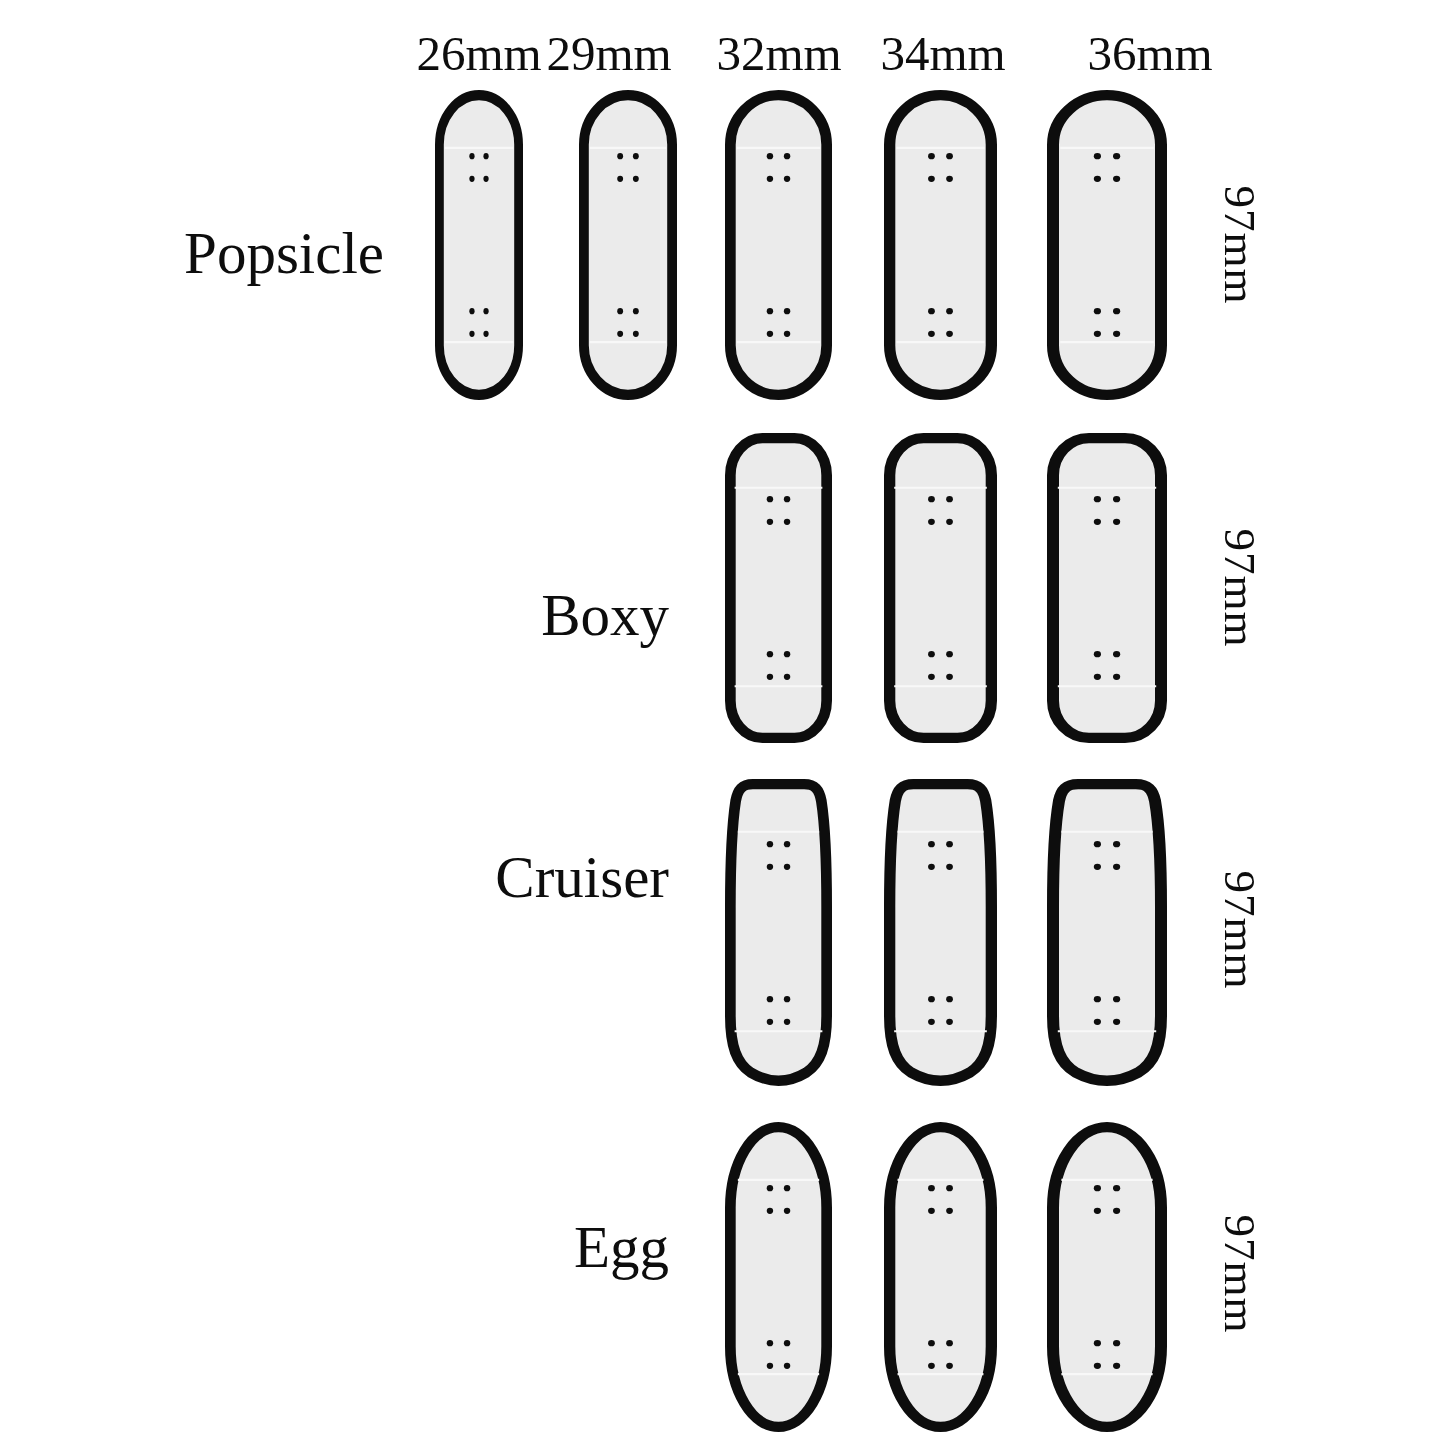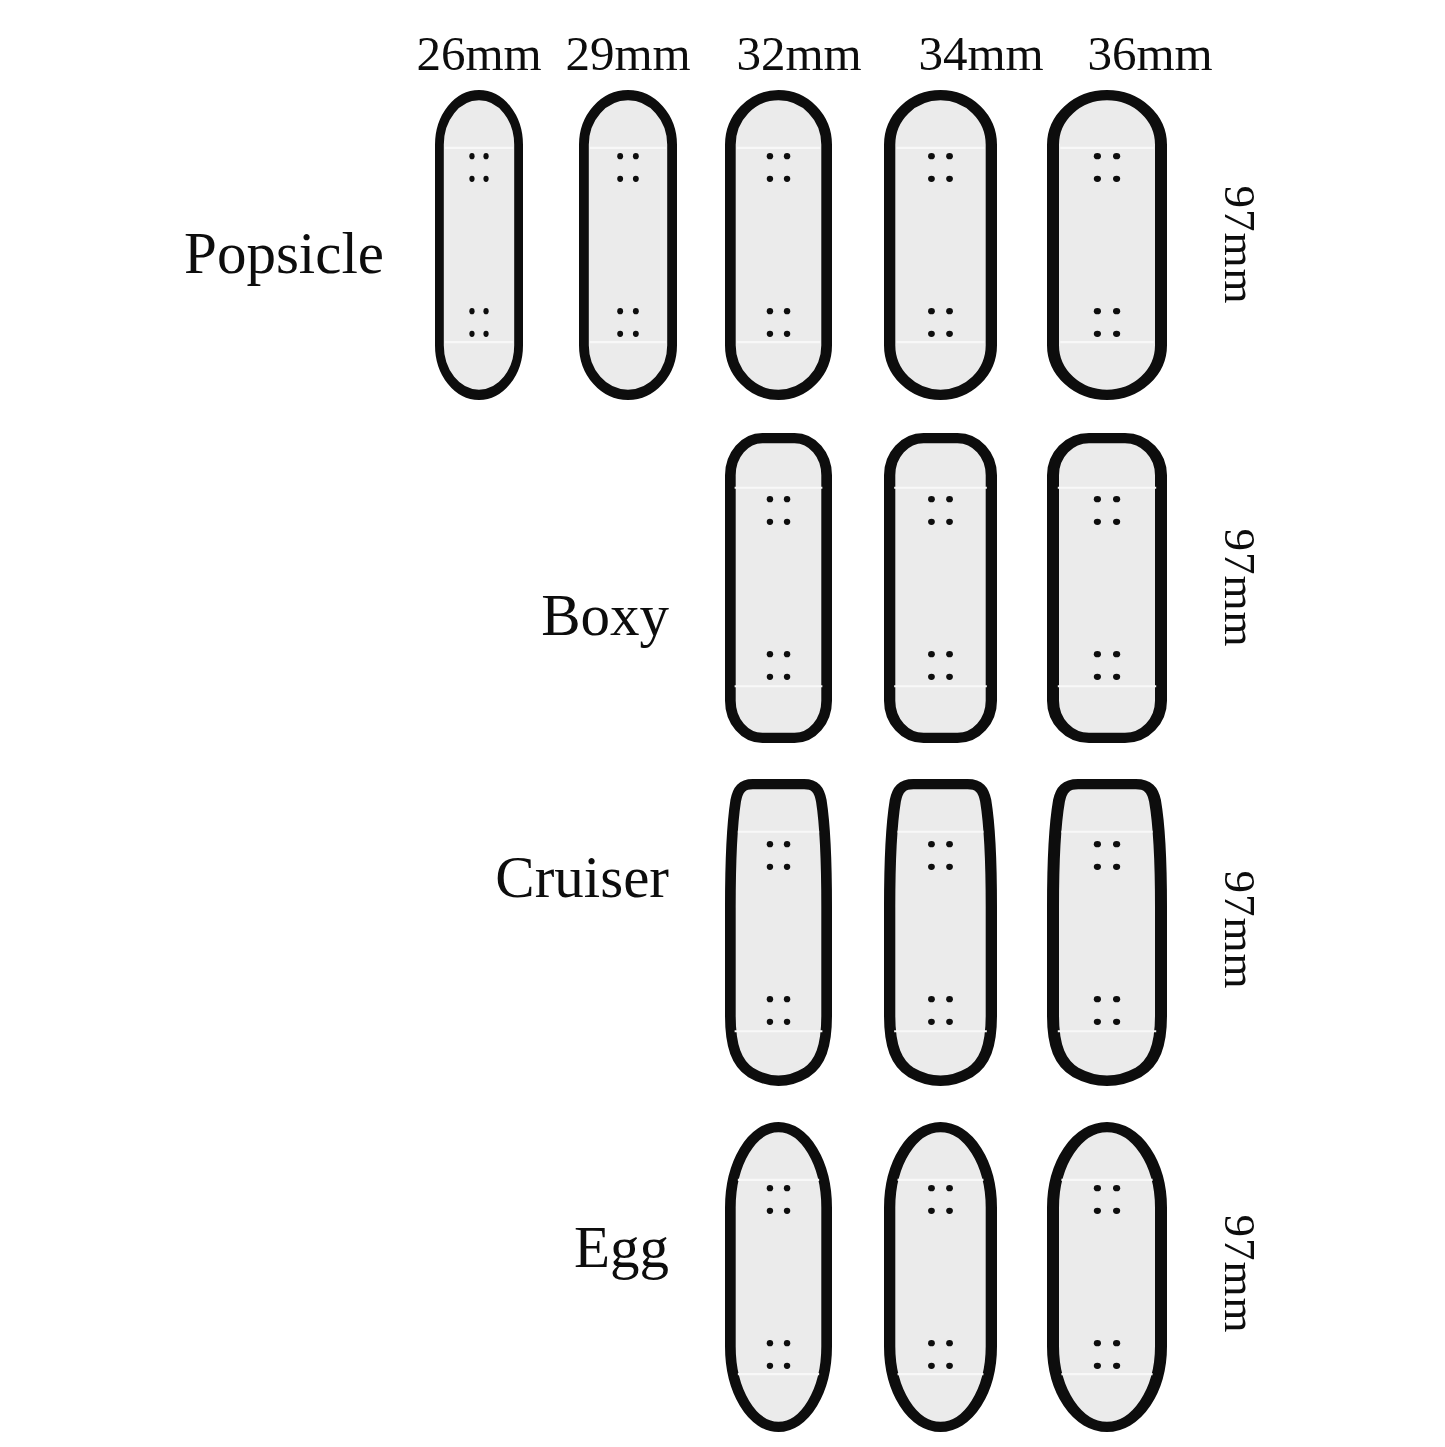--- a/index.html
+++ b/index.html
@@ -85,23 +85,23 @@
       <g id="shape-egg">
         <rect class="deck" x="5" y="5" width="90" height="290" rx="45" ry="78"></rect>
         <line class="seam" x1="12" y1="56" x2="88" y2="56"></line>
         <line class="seam" x1="12" y1="244" x2="88" y2="244"></line>
         <use href="#holes"></use>
       </g>
     </defs>
   </svg>
 
   <div class="col-header" style="left:440px">26mm</div>
-  <div class="col-header" style="left:589px">29mm</div>
-  <div class="col-header" style="left:760px">32mm</div>
-  <div class="col-header" style="left:942px">34mm</div>
+  <div class="col-header" style="left:570px">29mm</div>
+  <div class="col-header" style="left:740px">32mm</div>
+  <div class="col-header" style="left:904px">34mm</div>
   <div class="col-header" style="left:1111px">36mm</div>
 
   <div class="row-label" style="left:345px;top:220px">Popsicle</div>
   <div class="row-label" style="left:630px;top:582px">Boxy</div>
   <div class="row-label" style="left:630px;top:844px">Cruiser</div>
   <div class="row-label" style="left:630px;top:1214px">Egg</div>
 
   <div class="len-label" style="left:1178px;top:245px">97mm</div>
   <div class="len-label" style="left:1178px;top:588px">97mm</div>
   <div class="len-label" style="left:1178px;top:930px">97mm</div>

